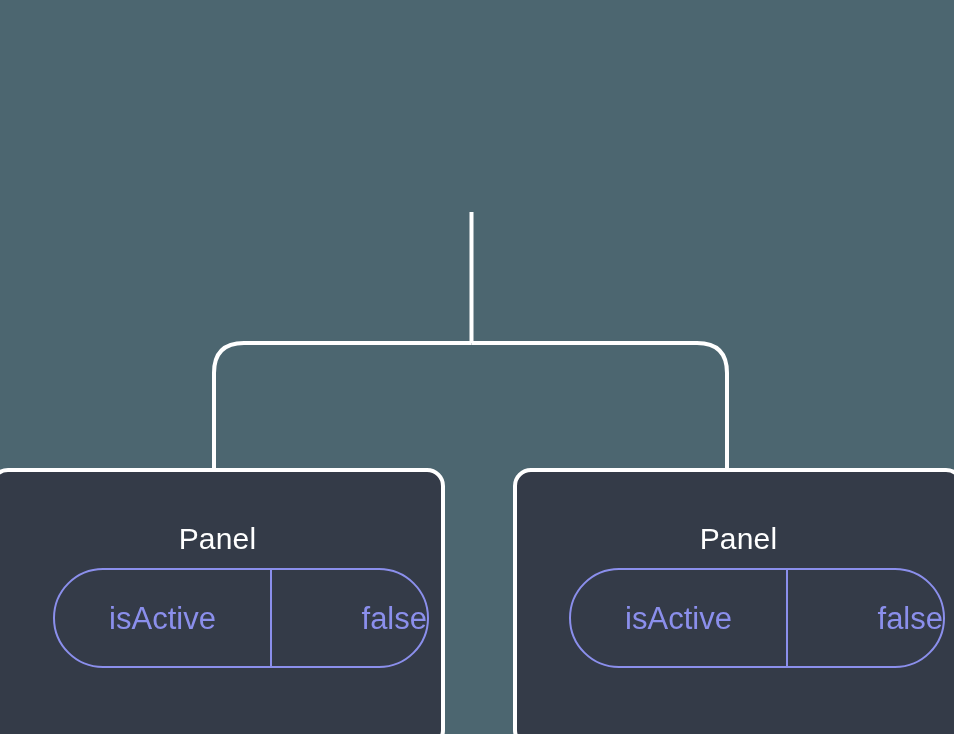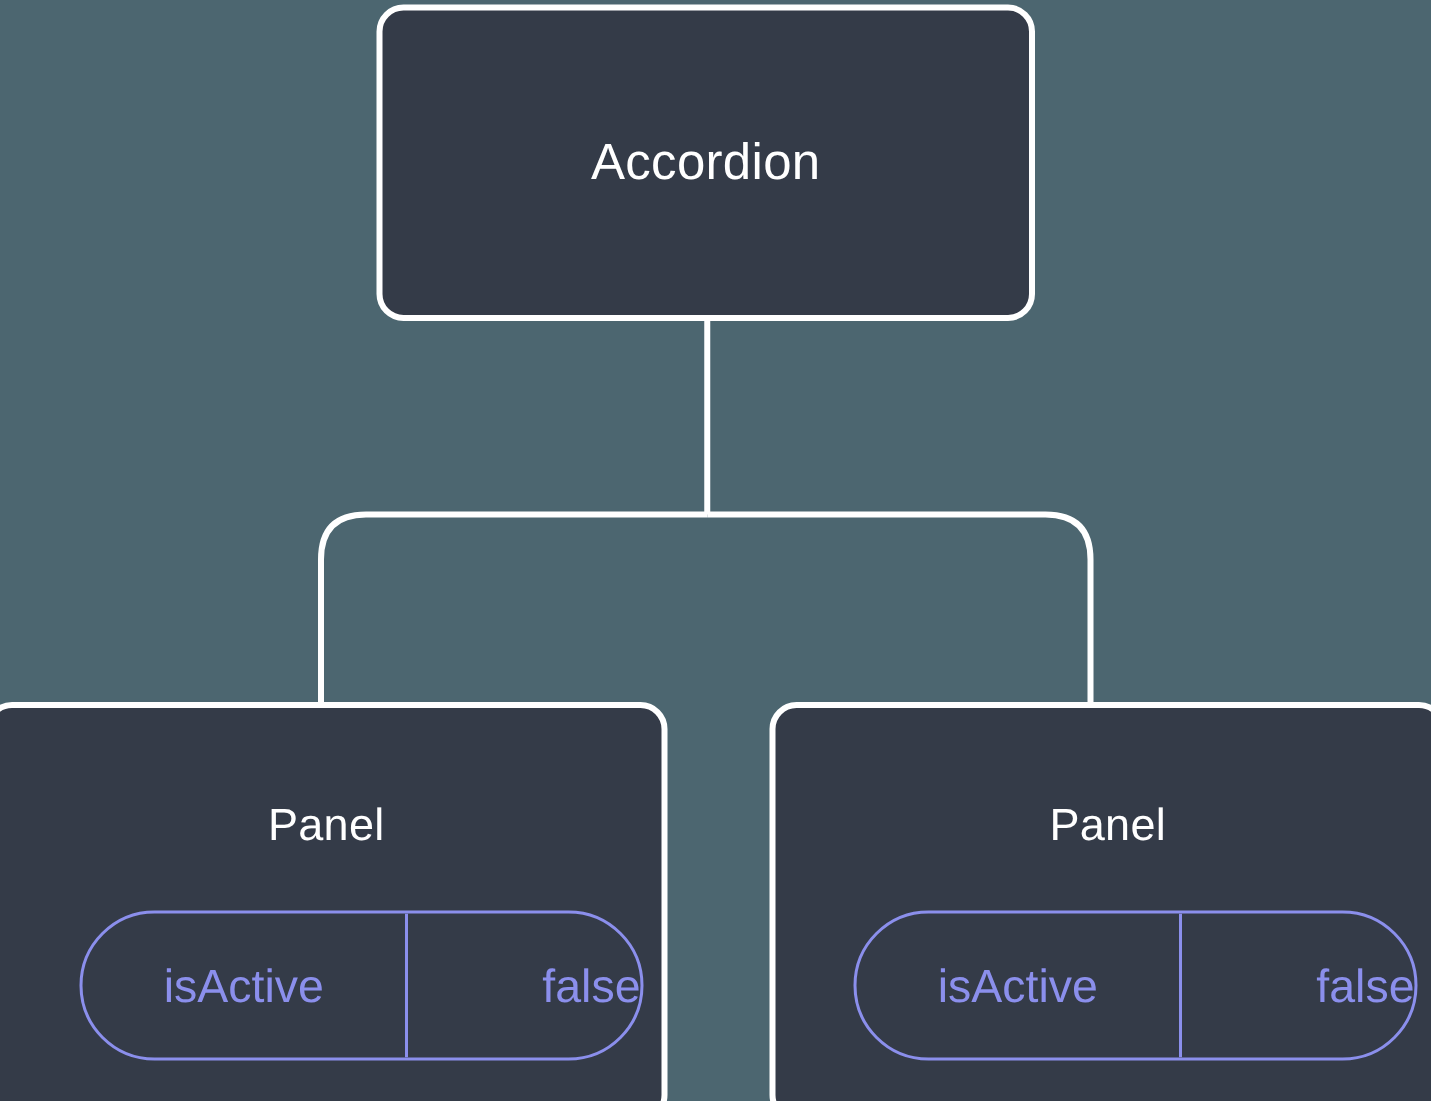--- a/index.html
+++ b/index.html
@@ -68,36 +68,36 @@
   .node-child {
     top: 468px;
     height: 280px;
     padding-top: 30px;
     justify-content: flex-start;
     border-radius: 18px;
   }
 
   .node-child .node-title {
     font-size: 30px;
-    margin-top: 32px;
+    margin-top: 20px;
   }
 
   .node-child-left {
     left: -10px;
     width: 455px;
   }
 
   .node-child-right {
     left: 513px;
     width: 451px;
   }
 
   
   .state-pill {
-    margin-top: 40px;
+    margin-top: 13px;
     height: 100px;
     box-sizing: border-box;
     border: 2px solid #8b8fec;
     border-radius: 50px;
     display: flex;
     align-items: stretch;
     overflow: hidden;
   }
 
   .pill-left {
@@ -137,23 +137,20 @@
 
   <svg class="edge-layer" viewBox="0 0 954 734" width="954" height="734" aria-hidden="true">
 
     <path d="M 471.5 212 L 471.5 343" fill="none" stroke="#ffffff" stroke-width="4" stroke-linecap="butt"></path>
 
     <path d="M 471.5 343 L 244 343 Q 214 343 214 373 L 214 470" fill="none" stroke="#ffffff" stroke-width="4" stroke-linecap="butt"></path>
 
     <path d="M 471.5 343 L 697 343 Q 727 343 727 373 L 727 470" fill="none" stroke="#ffffff" stroke-width="4" stroke-linecap="butt"></path>
   </svg>
 
-  <div class="node node-root">
-    <div class="node-title">Accordion</div>
-  </div>
 
   <div class="node node-child node-child-left">
     <div class="node-title">Panel</div>
     <div class="state-pill pill-left-offset">
       <div class="pill-left">
         <span class="pill-text">isActive</span>
       </div>
       <div class="pill-right">
         <span class="pill-text">false</span>
       </div>

